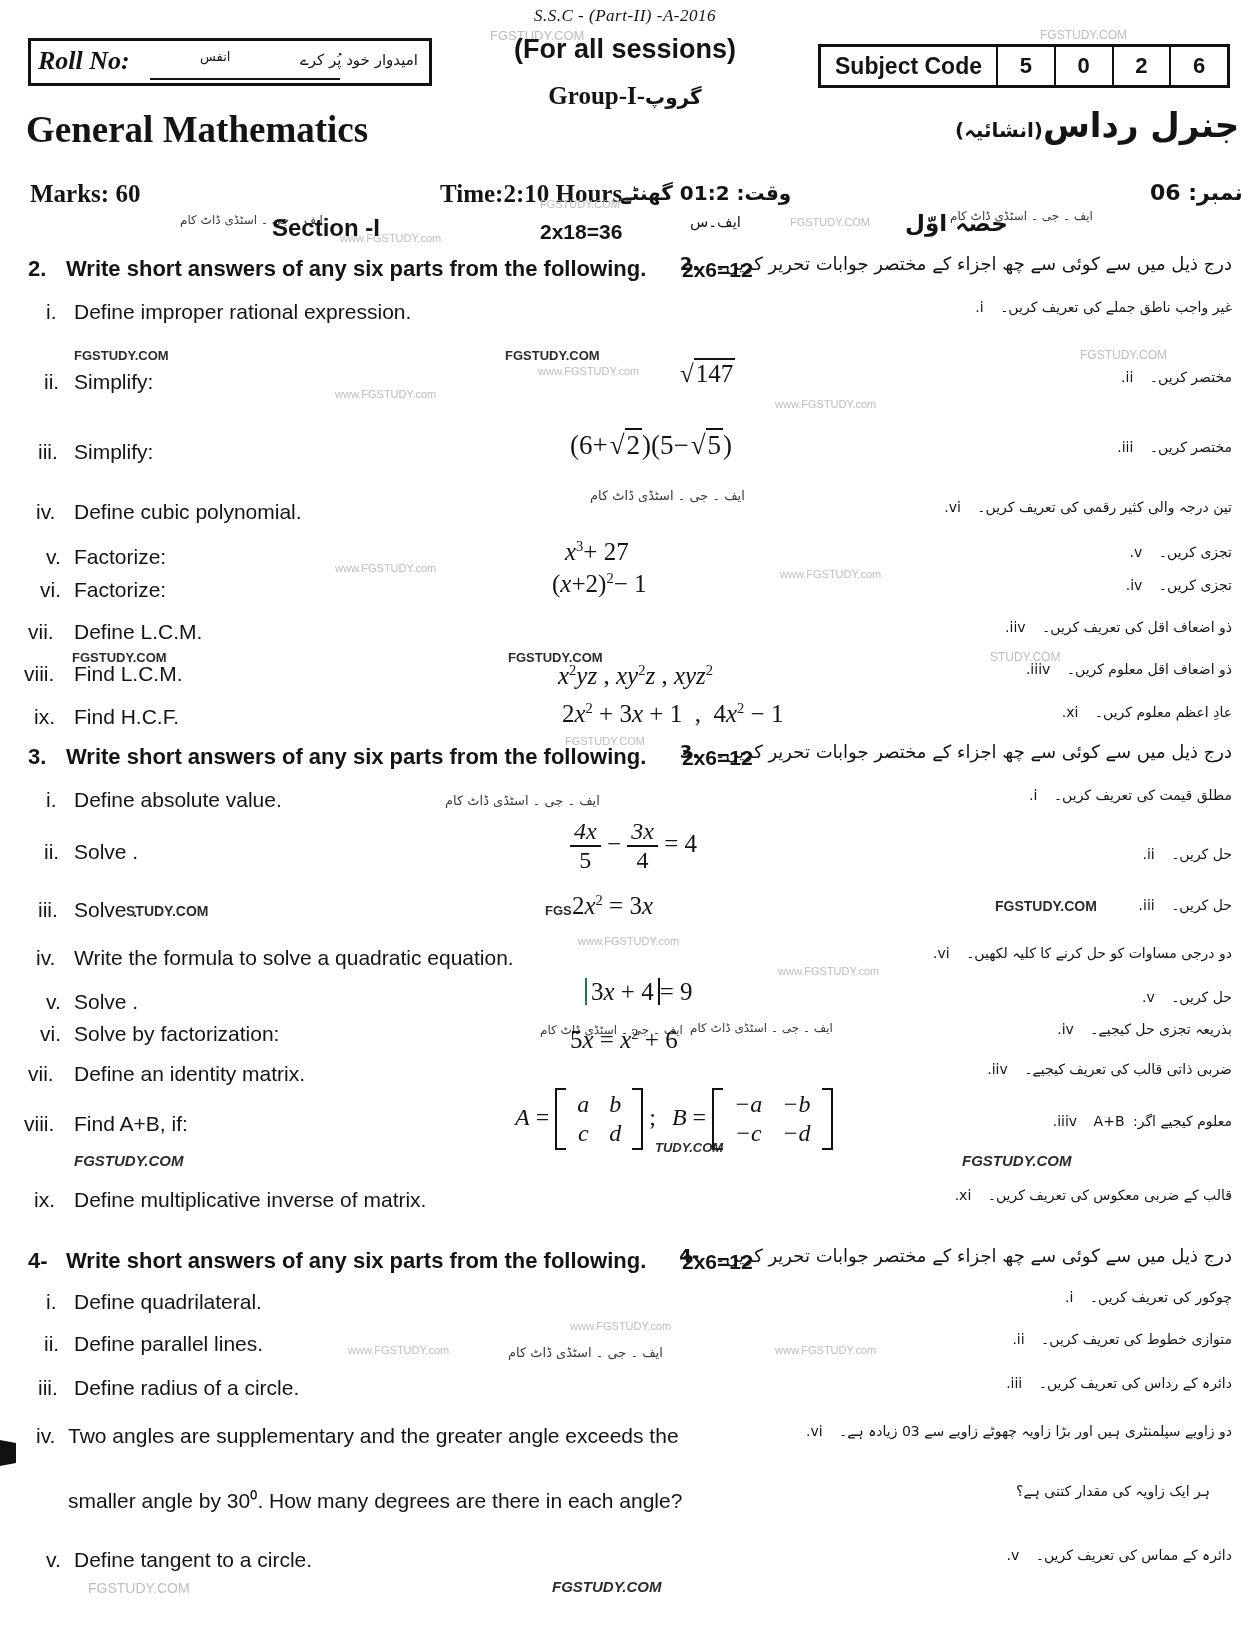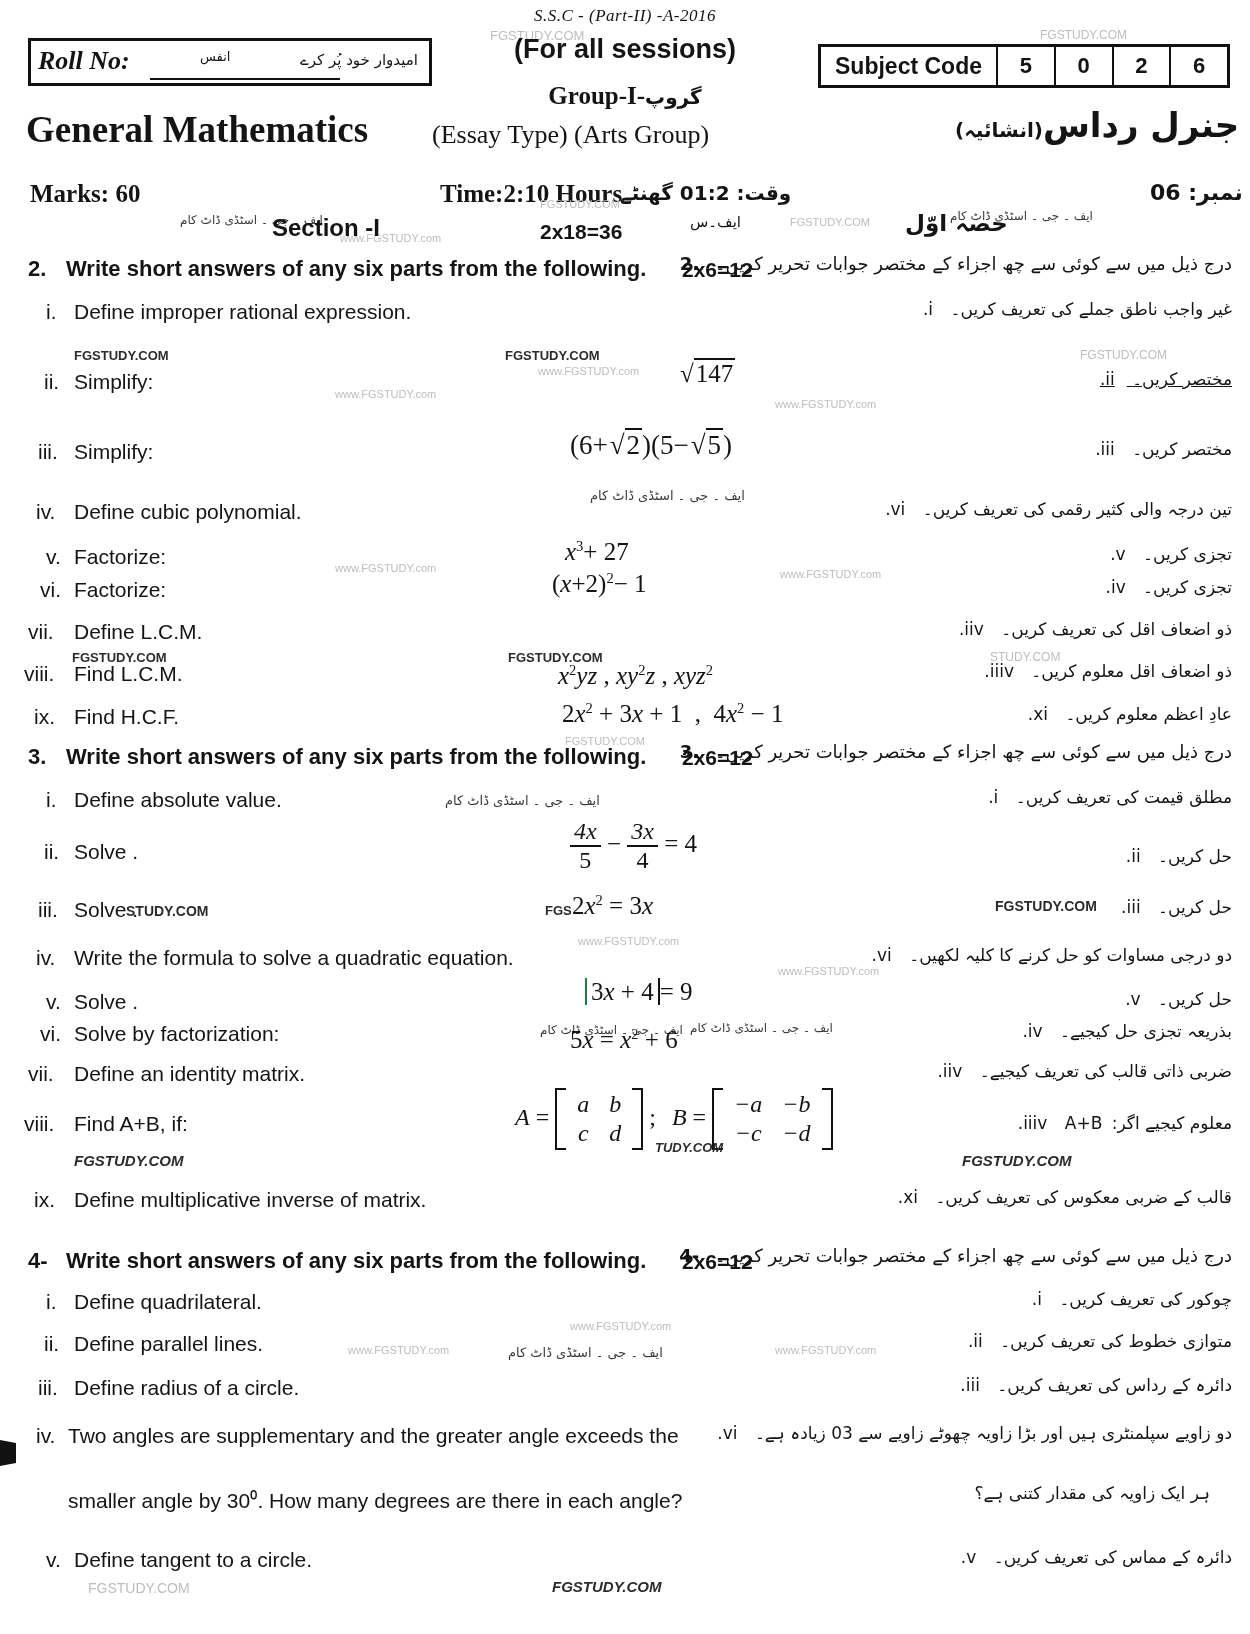--- a/index.html
+++ b/index.html
@@ -134,21 +134,21 @@
 
   
   .qhead-en {
     font-weight: bold; font-size: 22px;
     white-space: nowrap;
   }
   .qhead-marks { font-weight: bold; font-size: 21px; }
   .qhead-ur { font-size: 18px; }
 
   .part-en { font-size: 21px; white-space: nowrap; }
-  .part-ur { font-size: 17px; }
+  .part-ur { font-size: 14px; }
 
   
   .wm {
     font-family: "Liberation Sans", sans-serif;
     font-weight: bold;
     color: #2b2b2b;
     white-space: nowrap;
   }
   .wm-faint { color: #bdbdbd; font-weight: normal; }
   .wm-urdu {
@@ -215,21 +215,20 @@
   <div class="abs subjbox">
     <div class="lbl">Subject Code</div>
     <div class="cell">5</div>
     <div class="cell">0</div>
     <div class="cell">2</div>
     <div class="cell">6</div>
   </div>
   <div class="abs wm wm-faint" style="left:1040px; top:28px; font-size:12px;">FGSTUDY.COM</div>
 
   <div class="abs titleEn">General Mathematics</div>
-  <div class="abs titleType">(Essay Type) (Arts Group)</div>
   <div class="abs titleUr">
     <span>جنرل رداس</span><span class="paren">(انشائیہ)</span>
   </div>
 
   <div class="abs marks">Marks: 60</div>
   <div class="abs timeEn">Time:2:10 Hours</div>
   <div class="abs urdu timeUr">وقت: 2:10 گھنٹے</div>
   <div class="abs urdu marksUr">نمبر: 60</div>
 
   <div class="abs urdu urdu-sm wm-urdu fgsub1" style="font-size:12px;">ایف ۔ جی ۔ اسٹڈی ڈاٹ کام</div>
@@ -263,21 +262,21 @@
   <div class="abs wm wm-faint" style="left:1080px; top:348px; font-size:12px;">FGSTUDY.COM</div>
   <div class="abs wm wm-faint" style="left:335px; top:388px; font-size:11px;">www.FGSTUDY.com</div>
   <div class="abs wm wm-faint" style="left:538px; top:365px; font-size:11px;">www.FGSTUDY.com</div>
   <div class="abs wm wm-faint" style="left:775px; top:398px; font-size:11px;">www.FGSTUDY.com</div>
 
   <div class="abs part-en" style="left:44px; top:370px;">ii.</div>
   <div class="abs part-en" style="left:74px; top:370px;">Simplify:</div>
   <div class="abs math" style="left:678px; top:358px;">
     <span class="sqrt"><span class="rad">√</span><span class="val num">147</span></span>
   </div>
-  <div class="abs urdu part-ur" style="right:18px; top:368px;text-decoration:underline;">
+  <div class="abs urdu part-ur" style="right:18px; top:368px;">
     <span>مختصر کریں۔</span>
     <span style="margin-right:12px;">ii.</span>
   </div>
 
   <div class="abs part-en" style="left:38px; top:440px;">iii.</div>
   <div class="abs part-en" style="left:74px; top:440px;">Simplify:</div>
   <div class="abs math" style="left:570px; top:428px; font-size:27px;">
     <span class="num">(</span><span class="num">6</span><span class="num">+</span><span class="sqrt"><span class="rad">√</span><span class="val num">2</span></span><span class="num">)(</span><span class="num">5</span><span class="num">−</span><span class="sqrt"><span class="rad">√</span><span class="val num">5</span></span><span class="num">)</span>
   </div>
   <div class="abs urdu part-ur" style="right:18px; top:438px;">

